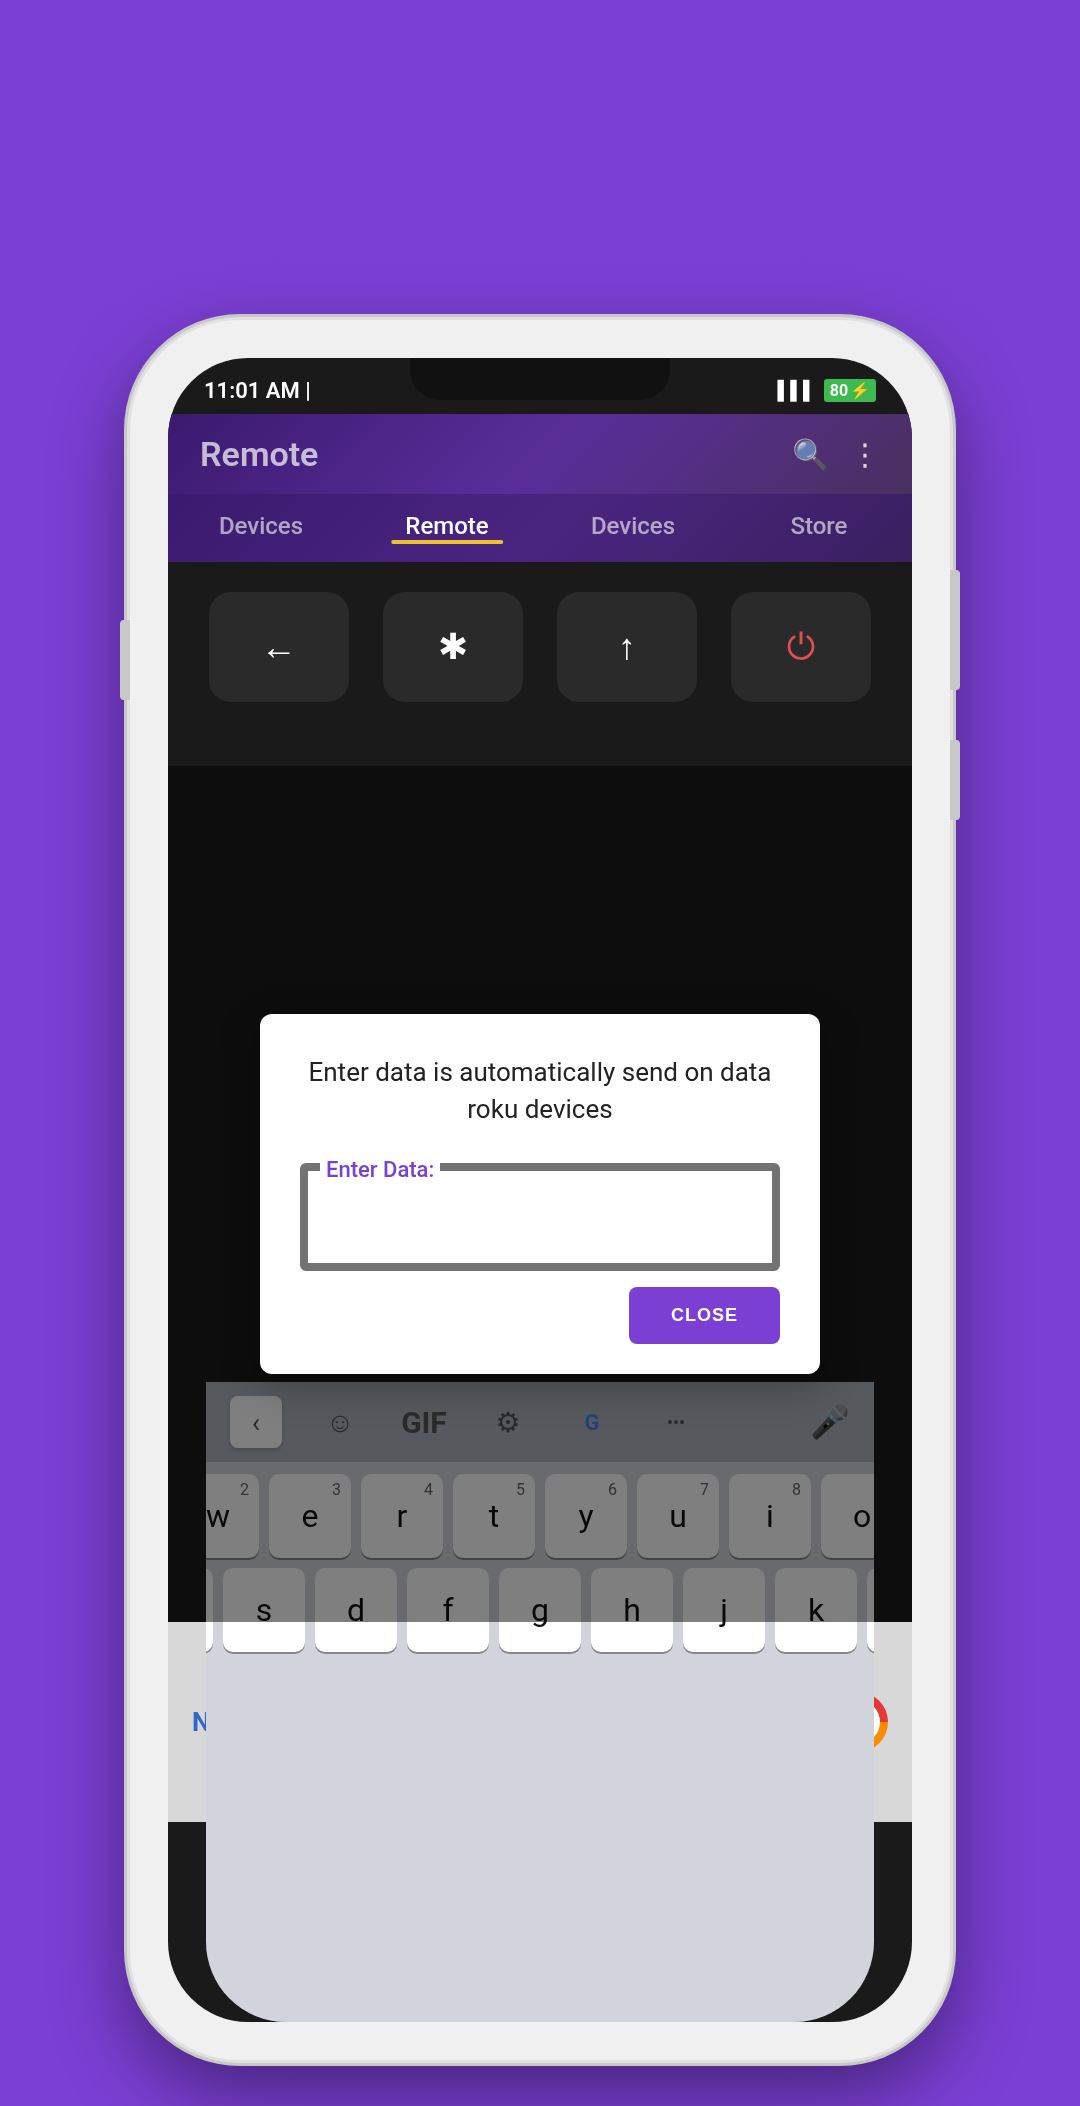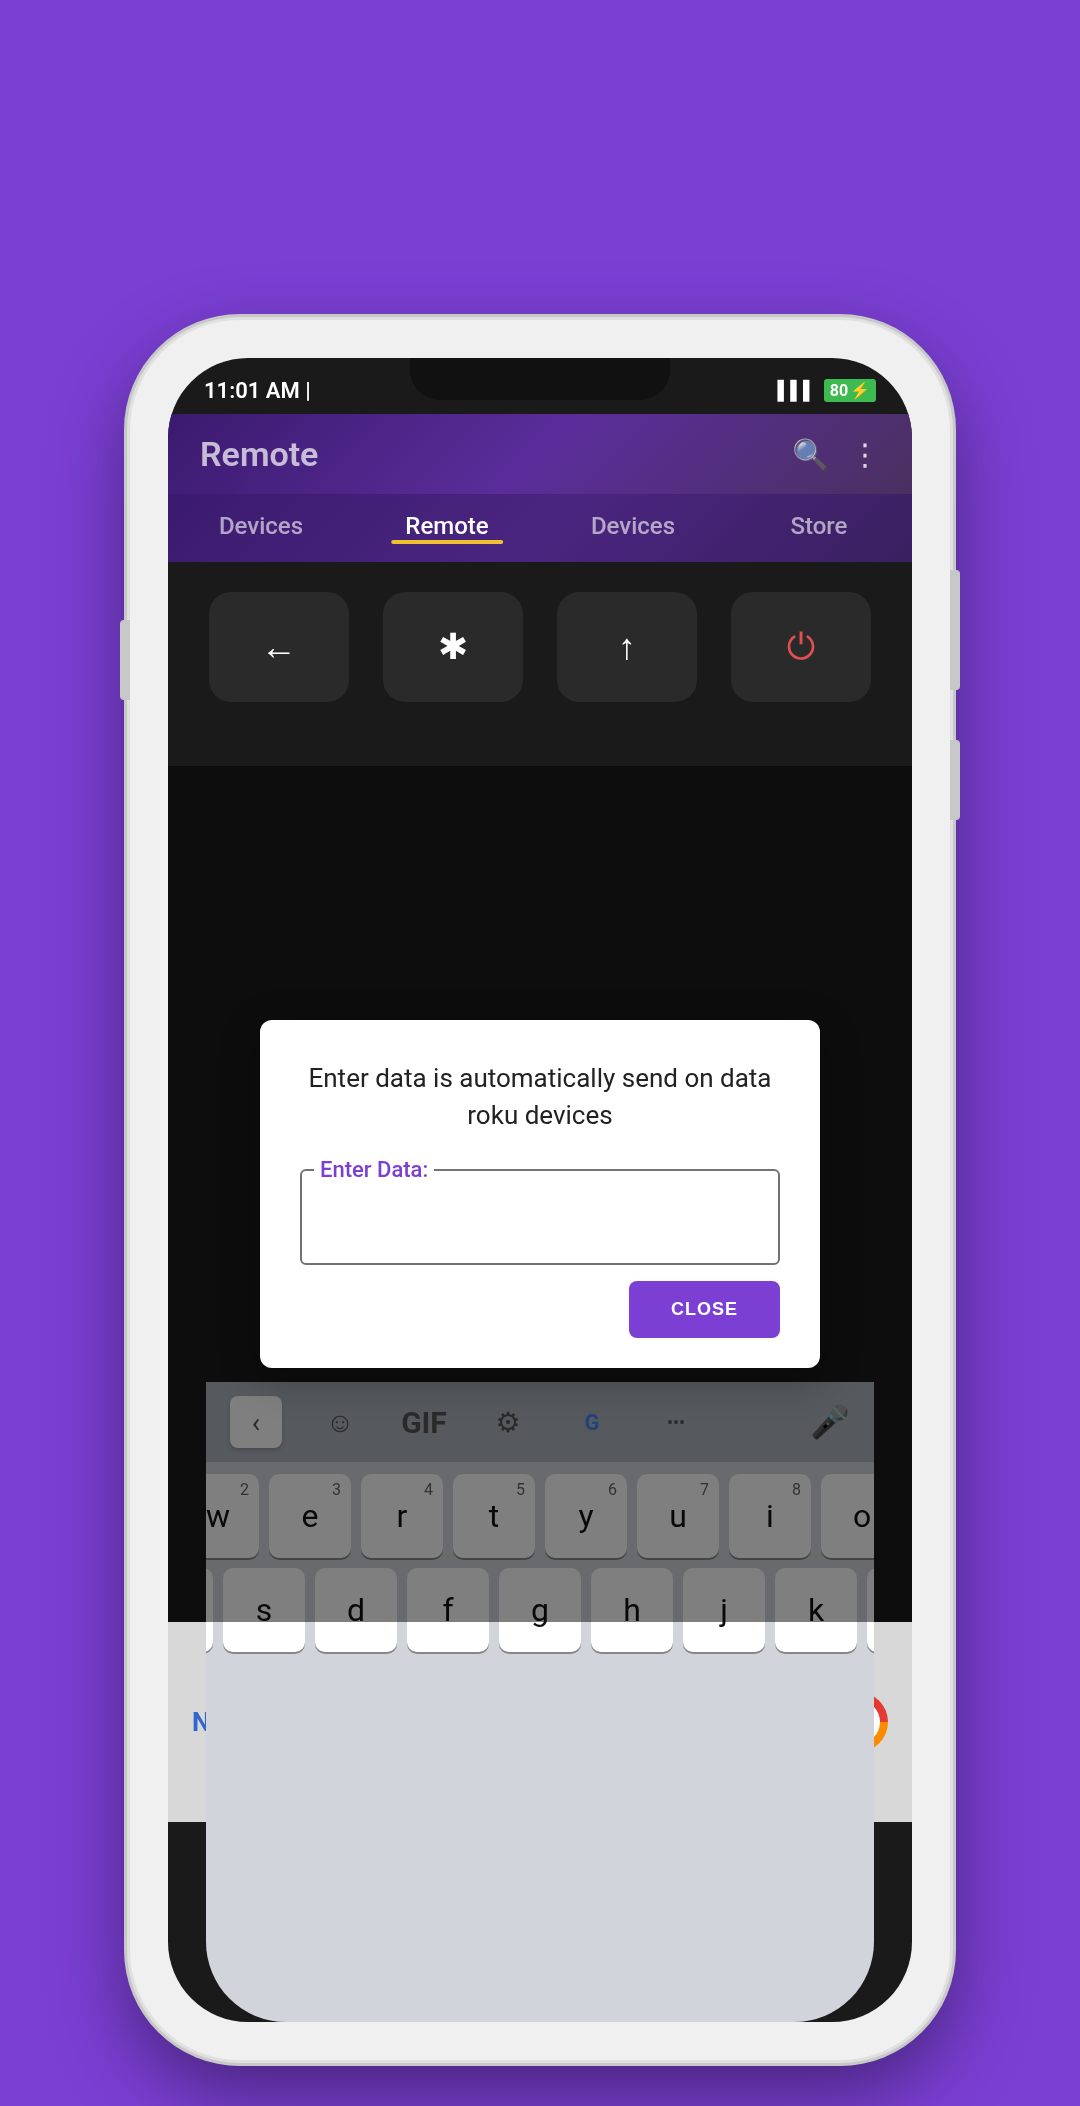--- a/index.html
+++ b/index.html
@@ -231,21 +231,21 @@
     }
     .dialog-message {
       font-size: 26px;
       color: #222;
       text-align: center;
       line-height: 1.4;
       margin-bottom: 36px;
     }
     .dialog-input-wrapper {
       position: relative;
-      border: 2px solid #737373;
+      border: 8px solid #737373;
       border-radius: 6px;
       padding: 16px 16px 16px 14px;
       margin-bottom: 16px;
     }
     .dialog-input-label {
       position: absolute;
       top: -14px;
       left: 12px;
       background: #fff;
       color: #7b3fd4;

